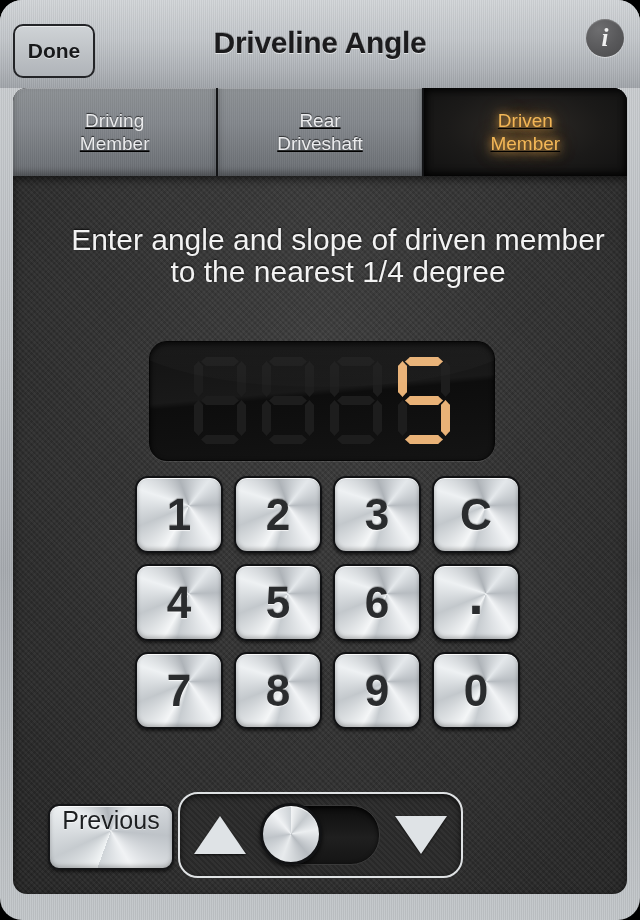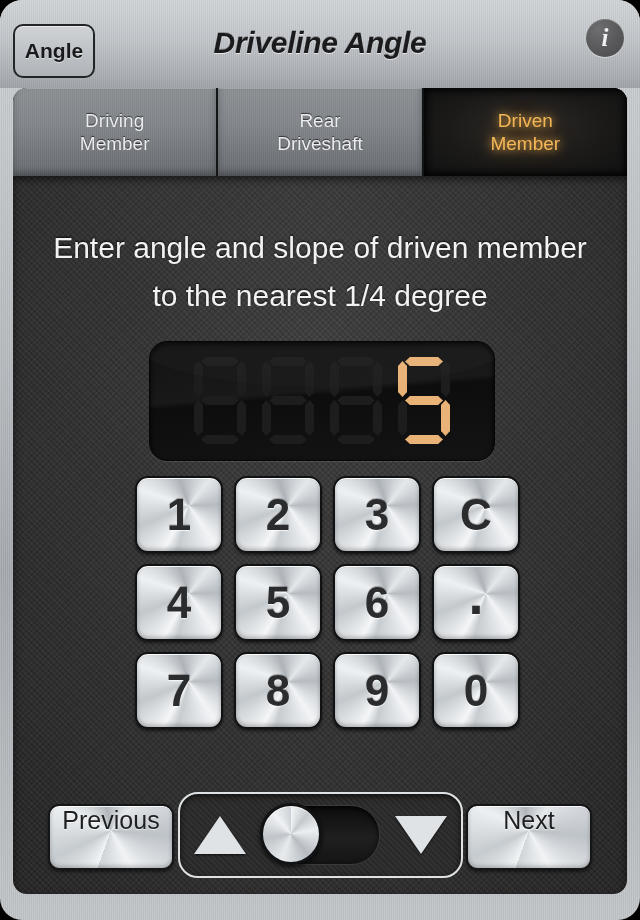--- a/index.html
+++ b/index.html
@@ -43,21 +43,20 @@
       linear-gradient(180deg,#d2d5d8 0%, #c2c6ca 45%, #aeb2b7 80%, #a0a4a9 100%);
   }
   .header-title {
     position: absolute;
     left: 0; top: 26px; width: 640px;
     text-align: center;
     font-size: 30px; font-weight: bold;
     color: #1b1b1d;
     letter-spacing: -0.3px;
     text-shadow: 0 1px 0 rgba(255,255,255,0.6), 0 -1px 0 rgba(0,0,0,0.25);
-    font-style: italic;
   }
   .done-btn {
     position: absolute;
     left: 13px; top: 24px;
     width: 78px; height: 50px;
     border-radius: 10px;
     border: 2px solid #232427;
     background: linear-gradient(180deg,#cfd3d6 0%, #bfc3c7 50%, #b0b4b9 100%);
     box-shadow: inset 0 1px 0 rgba(255,255,255,0.55);
     display: flex; align-items: center; justify-content: center;
@@ -85,20 +84,21 @@
   
   .tabbar {
     position: absolute;
     left: 13px; top: 88px;
     width: 614px; height: 88px;
     display: flex;
     background: #16171a;
     border-radius: 14px 14px 0 0;
     overflow: hidden;
     box-shadow: inset 0 -3px 6px rgba(0,0,0,0.7);
+    text-decoration: underline;
   }
   .tab {
     flex: 1;
     position: relative;
     display: flex; align-items: center; justify-content: center;
     text-align: center;
     font-size: 19px; line-height: 23px;
     color: #ebecee;
     background:
       repeating-linear-gradient(90deg,
@@ -133,23 +133,23 @@
         rgba(0,0,0,0.035) 2px, rgba(0,0,0,0.035) 4px),
       repeating-linear-gradient(-45deg,
         rgba(255,255,255,0.022) 0px, rgba(255,255,255,0.022) 2px,
         rgba(0,0,0,0.030) 2px, rgba(0,0,0,0.030) 4px),
       radial-gradient(ellipse at 50% 22%, #3c3c3c 0%, #2d2d2d 65%, #242424 100%);
     box-shadow: inset 0 3px 8px rgba(0,0,0,0.6);
   }
 
   .instructions {
     position: absolute;
-    left: 30px; top: 48px; width: 554px;
+    left: 48px; top: 48px; width: 554px;
     text-align: center;
-    font-size: 30px; line-height: 48px;
+    font-size: 30px; line-height: 32px;
     color: #f2f2f2;
     text-shadow: 0 -1px 2px rgba(0,0,0,0.8);
   }
 
   
   .lcd {
     position: absolute;
     left: 136px; top: 165px;
     width: 344px; height: 118px;
     border-radius: 18px;
@@ -301,21 +301,21 @@
   }
 </style>
 </head>
 <body>
 
 <div id="app">
   <div class="bezel"></div>
 
   <div class="header">
     <div class="done-btn">
-      <span>Angle</span>
+      <span>Done</span>
     </div>
     <div class="header-title">Driveline Angle</div>
     <div class="info-btn">
       <span>i</span>
     </div>
   </div>
 
   <div class="tabbar">
     <div class="tab first">
       <span>Driving<br>Member</span>
@@ -415,17 +415,14 @@
     </div>
 
     <div class="stepper">
       <div class="tri up"></div>
       <div class="toggle">
         <div class="knob"></div>
       </div>
       <div class="tri down"></div>
     </div>
 
-    <div class="metal-btn" id="next-btn">
-      <span>Next</span>
-    </div>
   </div>
 </div>
 
 </body></html>

